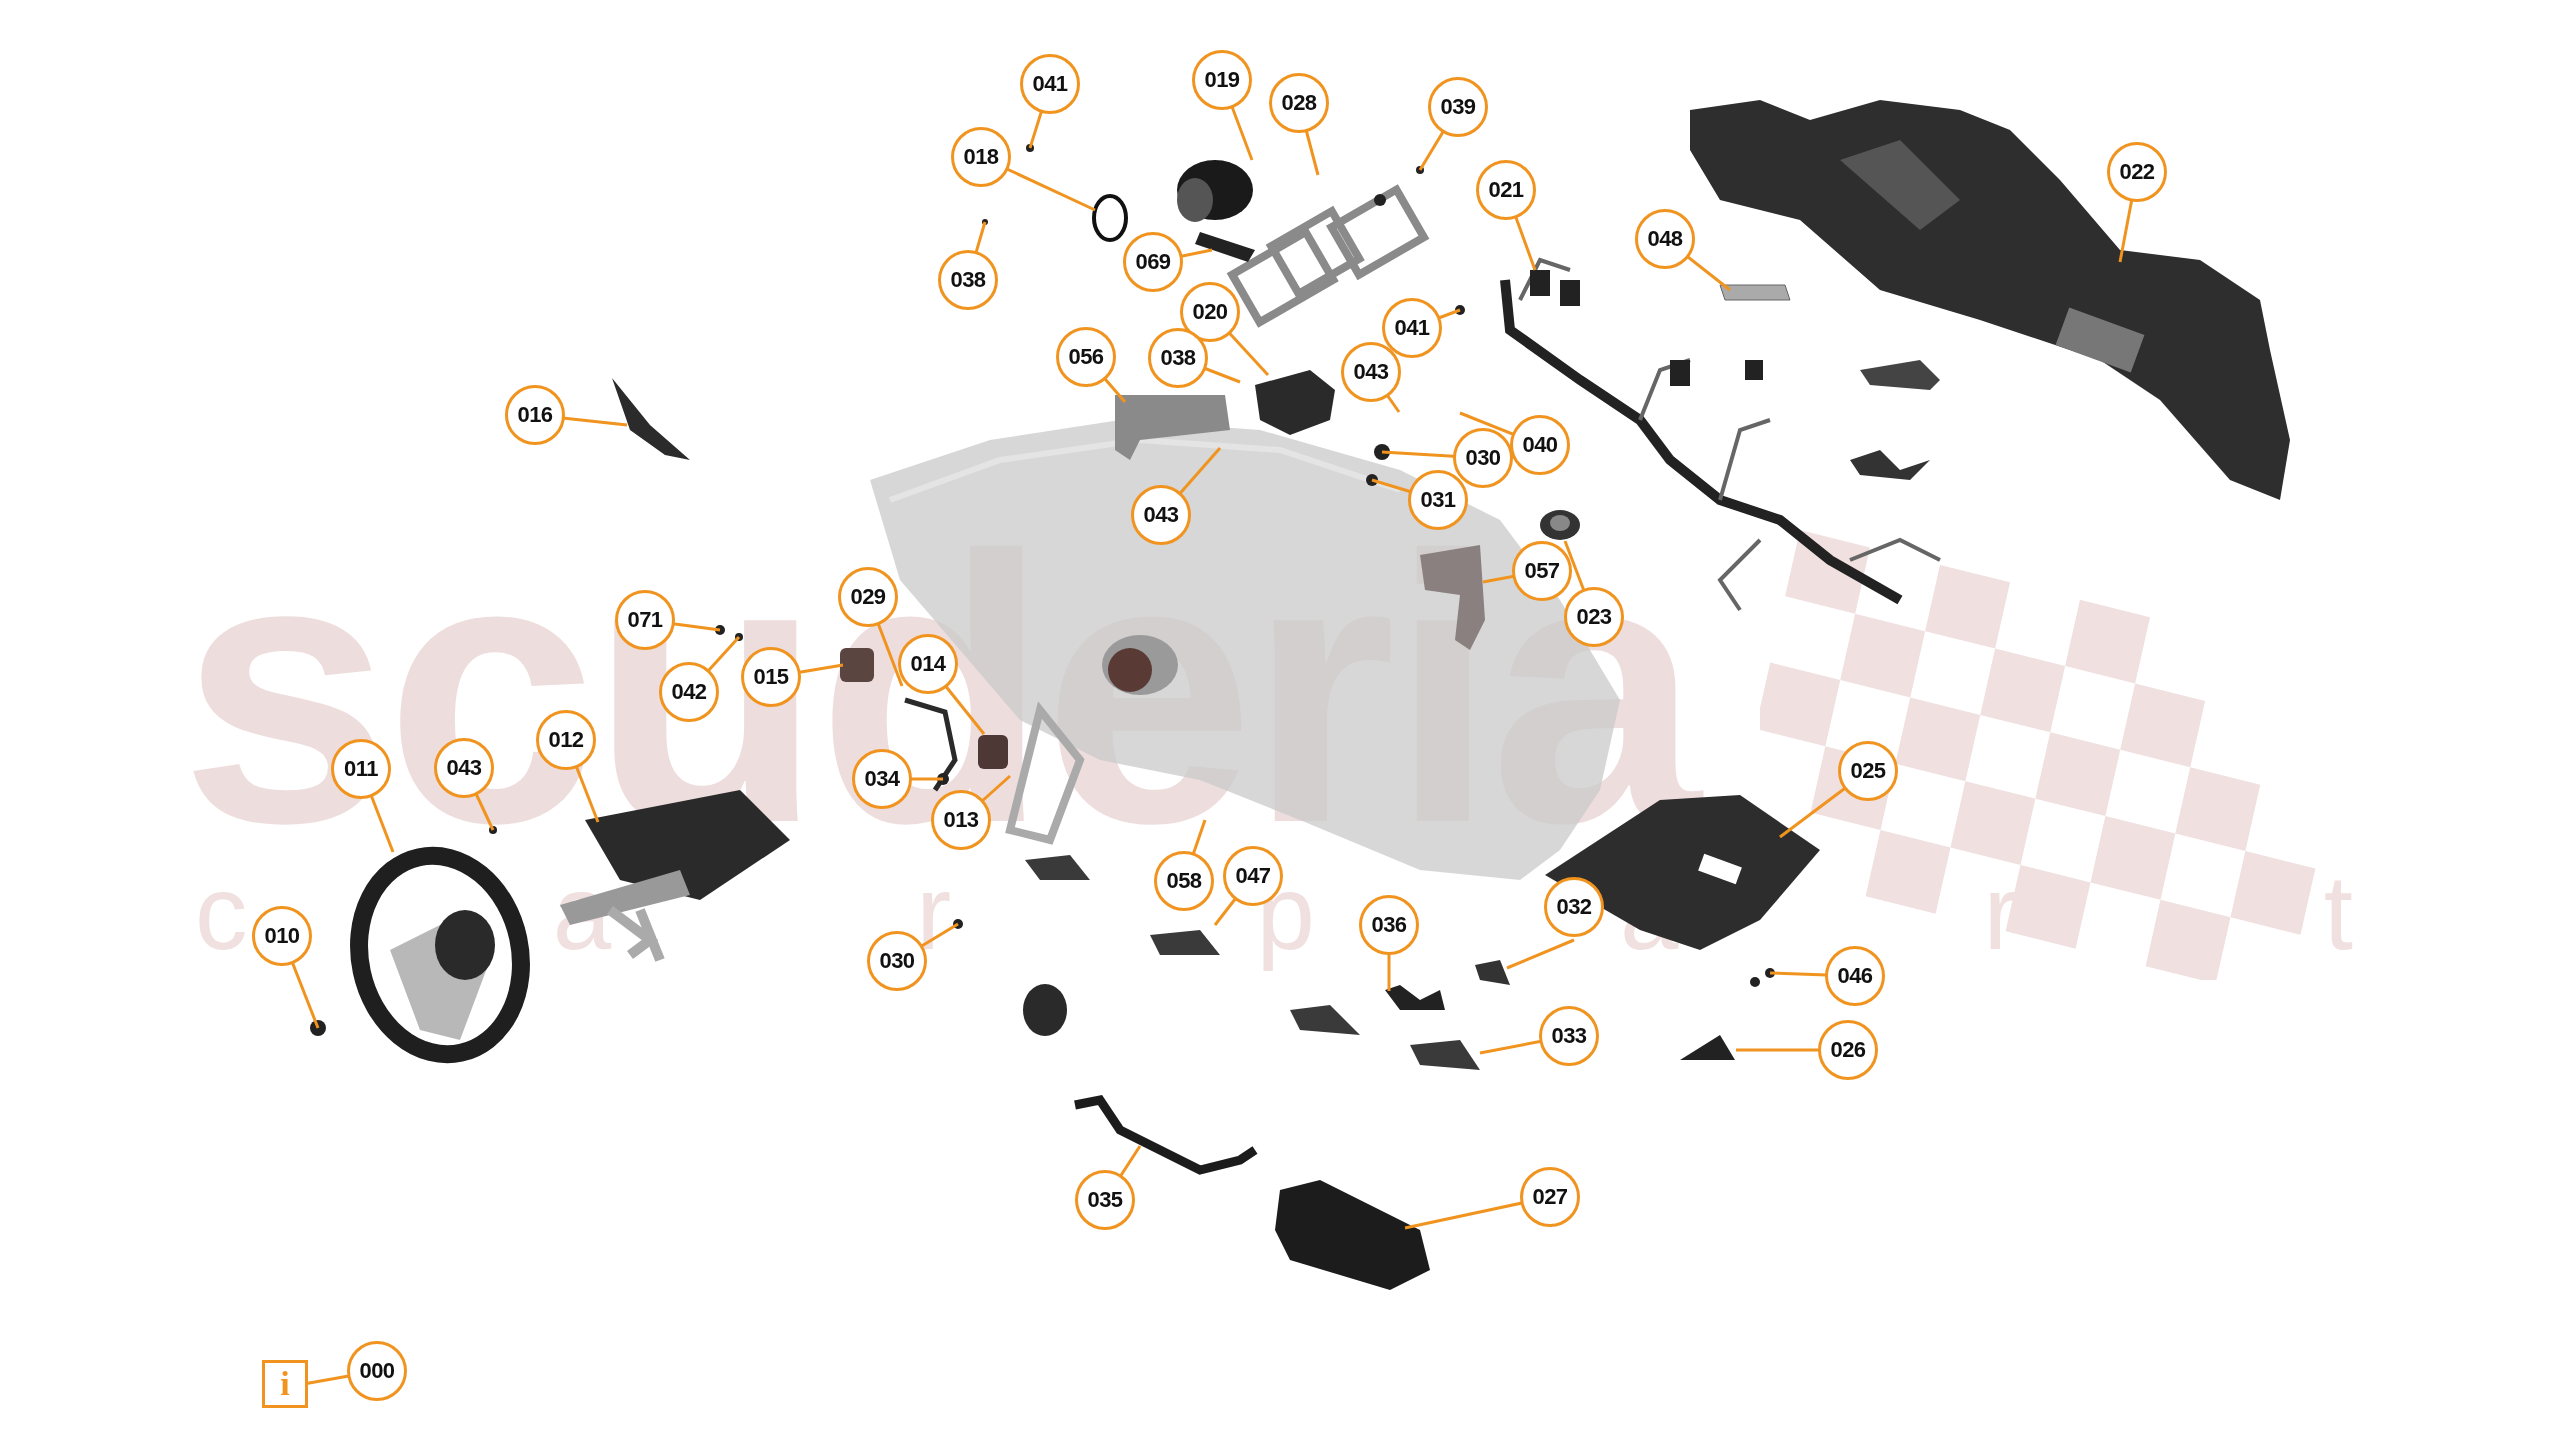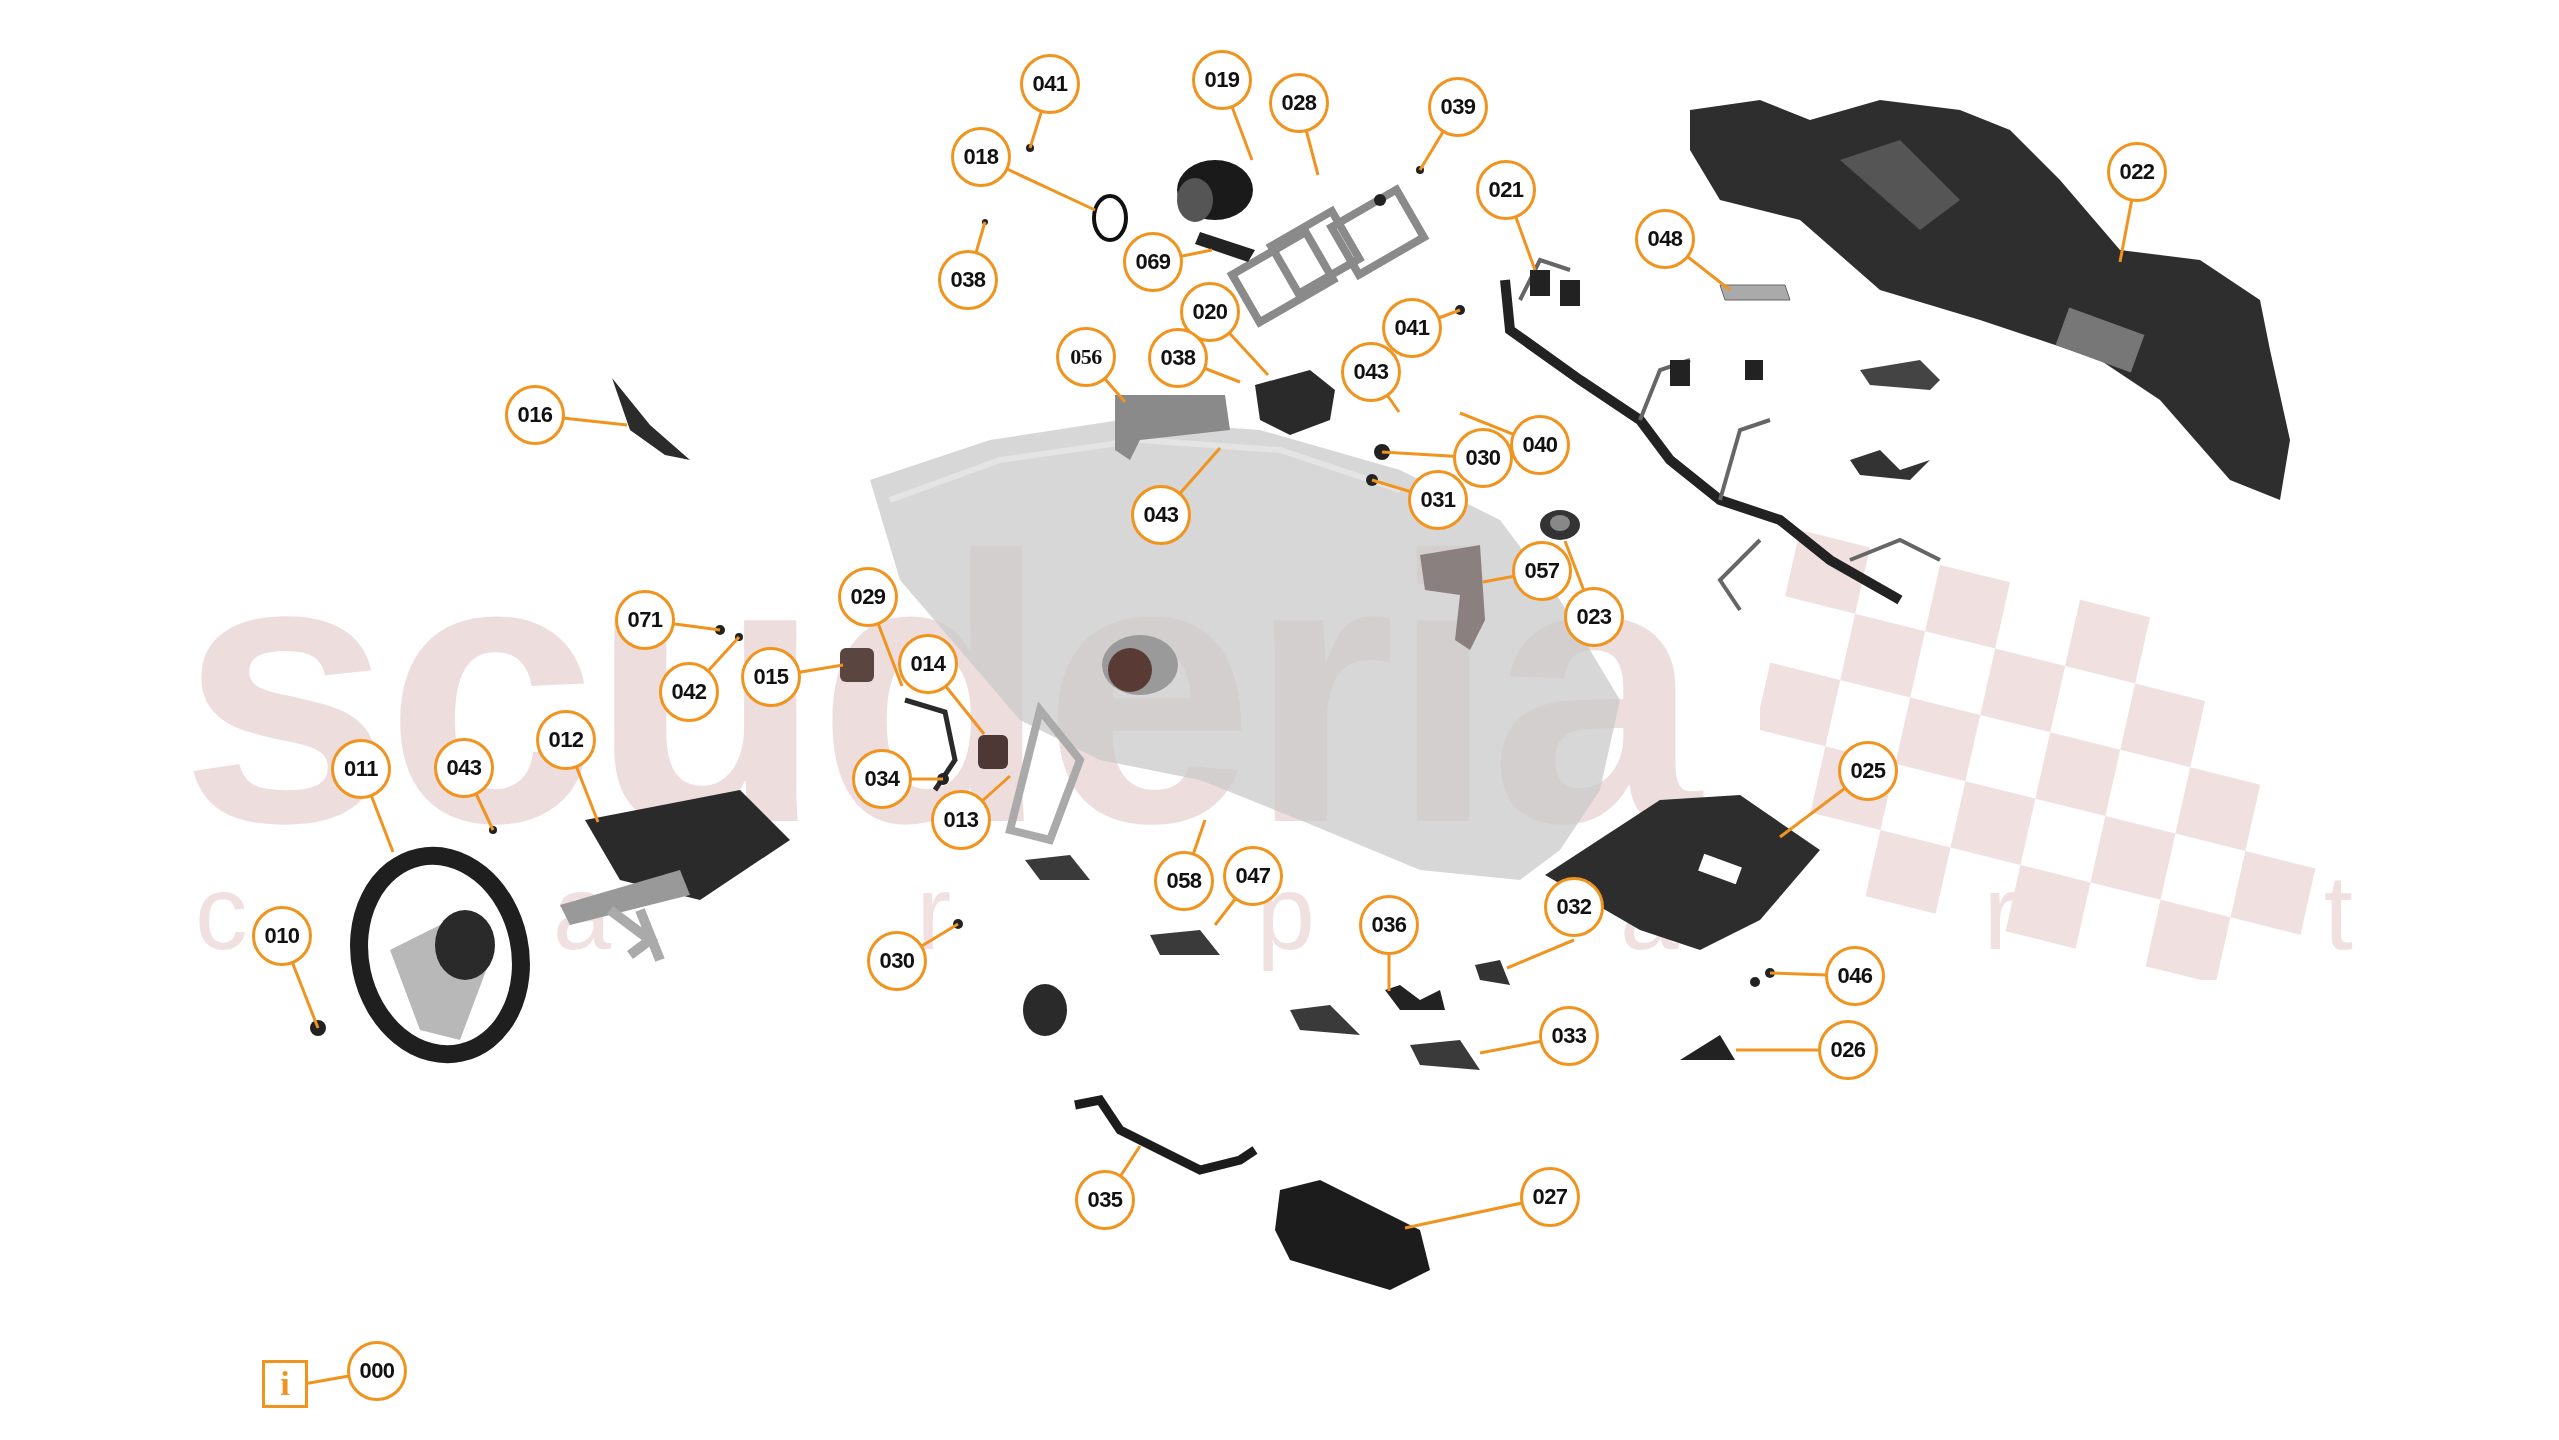--- a/index.html
+++ b/index.html
@@ -249,20 +249,20 @@
     <div class="callout" style="left: 1050px; top: 84px;">041</div>
     <div class="callout" style="left: 1412px; top: 328px;">041</div>
     <div class="callout" style="left: 689px; top: 692px;">042</div>
     <div class="callout" style="left: 464px; top: 768px;">043</div>
     <div class="callout" style="left: 897px; top: 961px;">030</div>
     <div class="callout" style="left: 645px; top: 620px;">071</div>
     <div class="callout" style="left: 1855px; top: 976px;">046</div>
     <div class="callout" style="left: 1253px; top: 876px;">047</div>
     <div class="callout" style="left: 1665px; top: 239px;">048</div>
     <div class="callout" style="left: 1153px; top: 262px;">069</div>
-    <div class="callout" style="left: 1086px; top: 357px; font-family: Liberation Serif, serif;">056</div>
+    <div class="callout" style="left: 1086px; top: 357px;">056</div>
     <div class="callout" style="left: 1542px; top: 571px;">057</div>
     <div class="callout" style="left: 1184px; top: 881px;">058</div>
   </div>
 
 <div class="info-box">
   <span>i</span>
 </div>
 
 </body></html>

